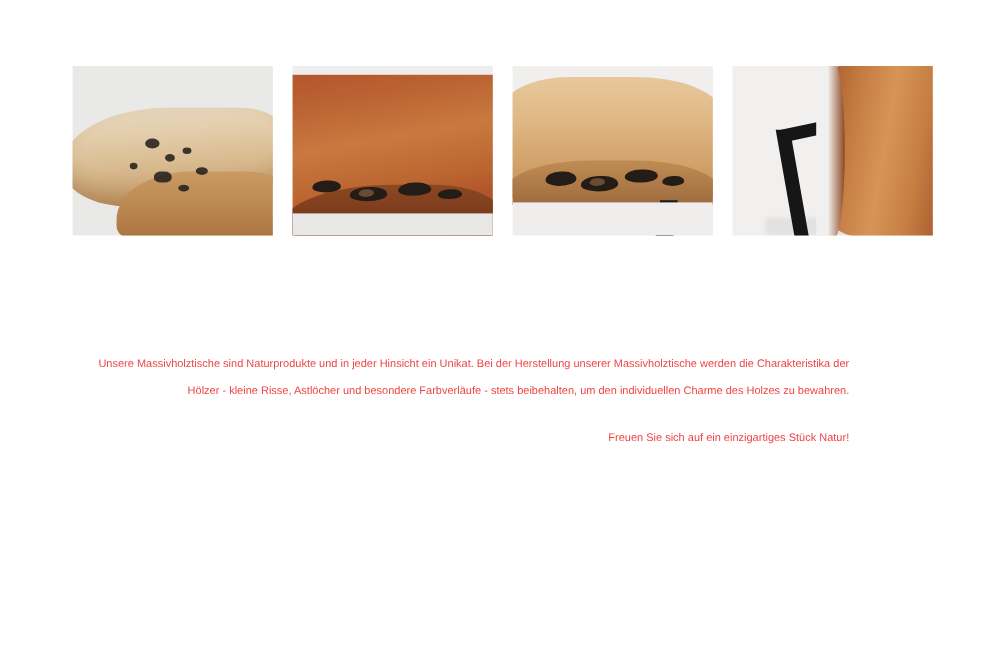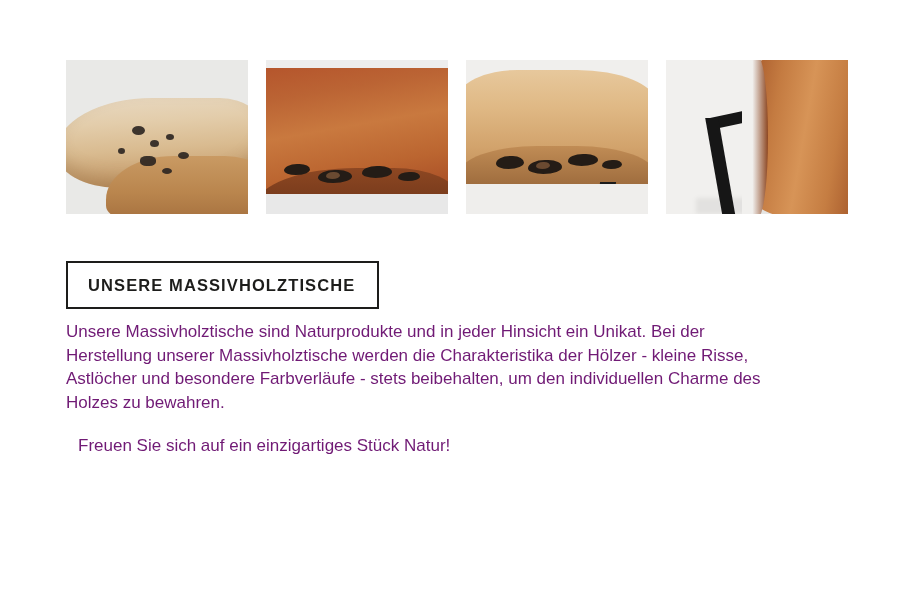--- a/index.html
+++ b/index.html
@@ -217,23 +217,24 @@
 
   
   .copy {
     position: absolute;
     left: 66px;
     top: 320px;
     width: 706px;
   }
   .copy p {
     margin: 0 0 20px 0;
-    font-size: 17px;
+    font-size: 10px;
     line-height: 23.5px;
-    color: #701a75;
+    color: #ef4444;
+    text-align: right;
   }
   .copy p:last-child {
     margin-bottom: 0;
     margin-left: 12px;
   }
 </style>
 </head>
 <body>
 
 <div class="page">
@@ -285,22 +286,19 @@
       <div class="inner">
         <div class="shadow"></div>
         <div class="legv2"></div>
         <div class="legv"></div>
         <div class="slabv"></div>
       </div>
     </div>
 
   </div>
 
-  <div class="heading-box">
-    <div class="title">UNSERE MASSIVHOLZTISCHE</div>
-  </div>
 
   <div class="copy">
     <p>Unsere Massivholztische sind Naturprodukte und in jeder Hinsicht ein Unikat. Bei der Herstellung unserer Massivholztische werden die Charakteristika der Hölzer - kleine Risse, Astlöcher und besondere Farbverläufe - stets beibehalten, um den individuellen Charme des Holzes zu bewahren.</p>
     <p>Freuen Sie sich auf ein einzigartiges Stück Natur!</p>
   </div>
 
 </div>
 
 </body></html>

